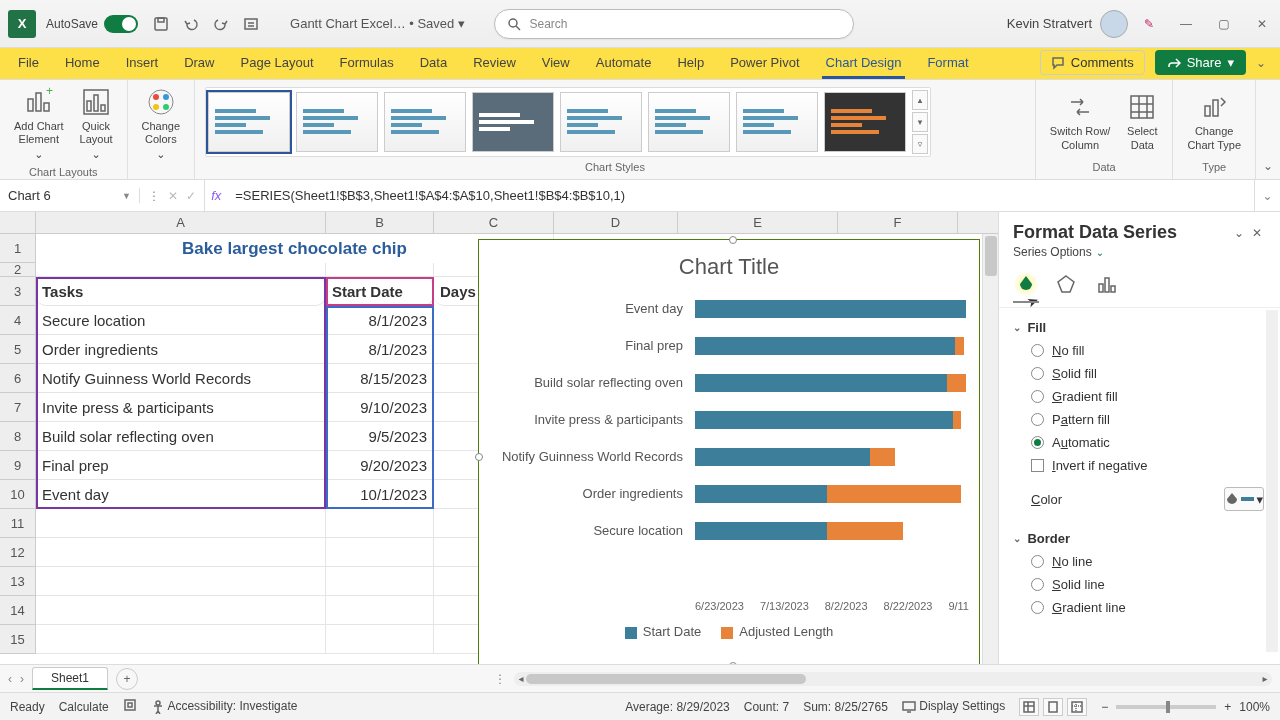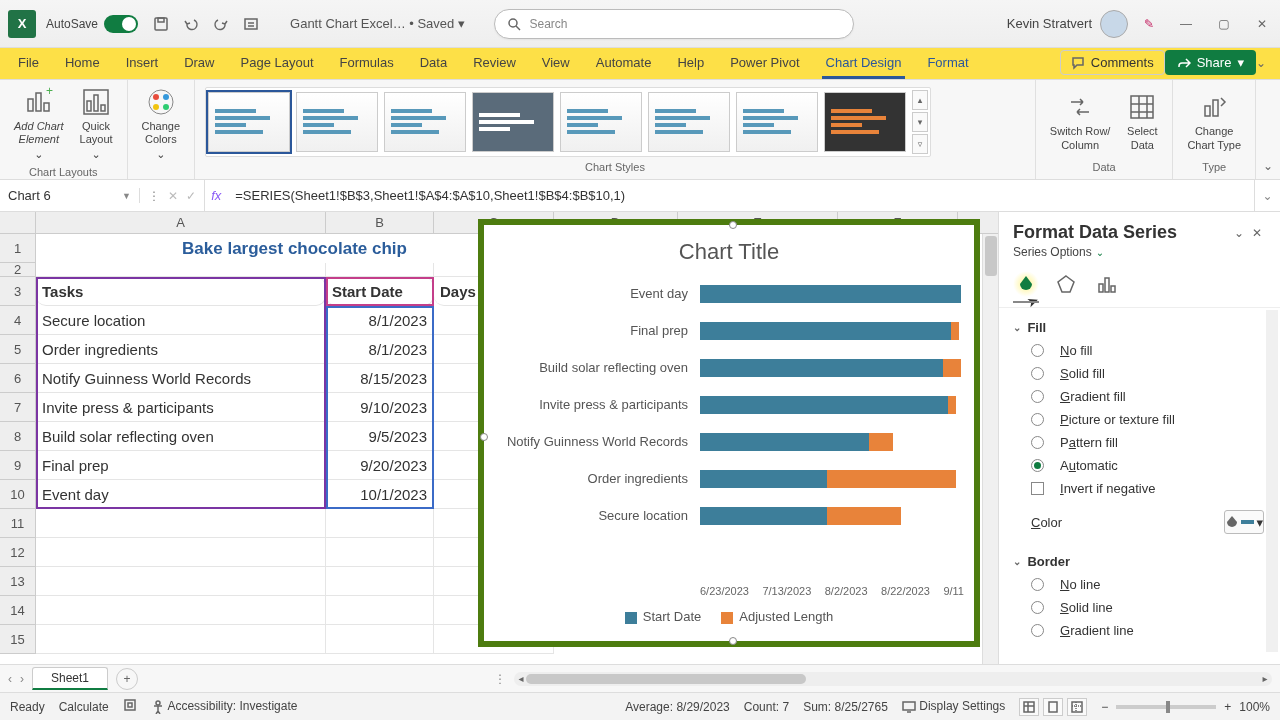--- a/index.html
+++ b/index.html
@@ -19,21 +19,21 @@
 .user { display:flex; align-items:center; gap:8px; margin-right:12px; font-size:13px; color:#444;}
 .avatar { width:28px; height:28px; border-radius:50%; background:#c8d8e8; border:1px solid #aaa; }
 .winctrl { display:flex; gap:18px; color:#666; margin-left:10px;}
 .winctrl span { width:20px; text-align:center; cursor:default; }
 
 
 .ribtabs { height: 32px; display:flex; align-items:flex-end; padding:0 14px; gap:18px; background:#fde047; border-bottom:1px solid #ddd;}
 .ribtabs .tab { font-size:13px; color:#444; padding:6px 4px; border-bottom:3px solid transparent; cursor:default;}
 .ribtabs .tab.context { color:#2b579a; }
 .ribtabs .tab.active { border-bottom-color:#2b579a; color:#2b579a; }
-.rib-right { margin-left:auto; display:flex; align-items:center; padding-bottom:4px;padding-left:29px;}
+.rib-right { margin-left:auto; display:flex; gap:10px; align-items:center; padding-bottom:4px;padding-left:29px;}
 .comments-btn { border:1px solid #ccc; border-radius:4px; padding:4px 10px; font-size:13px; display:flex; align-items:center; gap:6px;}
 .share-btn { background:#107c41; color:#fff; border-radius:4px; padding:5px 12px; font-size:13px; display:flex; align-items:center; gap:6px; }
 
 
 .ribbon { height: 100px; background:#f7f7f7; border-bottom:1px solid #ddd; display:flex; }
 .rgroup { border-right:1px solid #e0e0e0; padding:4px 10px; display:flex; flex-direction:column; align-items:center; justify-content:space-between;}
 .rgroup .label { font-size:11px; color:#666; padding:2px 0;}
 .rgroup .body { flex:1; display:flex; align-items:center; gap:8px;}
 .bigbtn { display:flex; flex-direction:column; align-items:center; gap:2px; font-size:11px; color:#444; text-align:center; line-height:1.2; padding:2px 4px; cursor:default;}
 .bigbtn .ico { width:32px; height:32px; display:flex; align-items:center; justify-content:center; }
@@ -69,21 +69,21 @@
 .cells { margin-left:36px; }
 .row { display:flex; height:29px; }
 .cell { border-right:1px solid #e5e5e5; border-bottom:1px solid #e5e5e5; padding:0 6px; font-size:15px; display:flex; align-items:center; overflow:hidden; white-space:nowrap;}
 .row1 .cell { font-size:17px; color:#2b5d9b; font-weight:600; border-bottom:none;}
 .row2 { height:14px;} .row2 .cell{border-bottom:1px solid #e5e5e5;}
 .hdr { font-weight:700;border-radius:10px; }
 .num { justify-content:flex-end; }
 .sel-border { position:absolute; border:2px solid #7b35a3; pointer-events:none;}
 
 
-.chart { position:absolute; left:478px; top:7px; width:502px; height:428px; background:#fff; border:6px solid #4d7c0f; }
+.chart { position:absolute; left:478px; top:27px; width:502px; height:428px; background:#fff; border:1px solid #4d7c0f; }
 .chart-title { text-align:center; font-size:22px; color:#555; padding:14px 0 6px;}
 .chart-body { position:relative; height:310px; padding:4px 10px 0 10px;}
 .bar-row { display:flex; align-items:center; height:37px; gap:6px;}
 .bar-lbl { width:200px; text-align:right; font-size:13px; color:#555; padding-right:6px;}
 .bar-track { flex:1; height:18px; position:relative;}
 .bar-a { position:absolute; left:0; top:0; height:18px; background:#3d7e9a;}
 .bar-b { position:absolute; top:0; height:18px; background:#e8833a;}
 .chart-xaxis { display:flex; padding:4px 10px 0 216px; font-size:11px; color:#666; justify-content:space-between;}
 .chart-legend { display:flex; gap:20px; justify-content:center; padding:12px 0; font-size:13px; color:#555;}
 .leg-swatch { width:12px; height:12px; display:inline-block; margin-right:6px; vertical-align:middle;}
@@ -102,21 +102,21 @@
 .sp-tabs { display:flex; gap:14px; padding:4px 14px 10px; border-bottom:1px solid #eee; align-items:end;}
 .sp-tab { width:26px; height:26px; display:flex; align-items:center; justify-content:center; cursor:default; position:relative;}
 .sp-tab.active::after{content:"";position:absolute;bottom:-6px;left:0;right:0;height:2px;background:#888;}
 .sp-tab.highlight { background: radial-gradient(circle,#fff59d 10%,transparent 70%); }
 .cursor-ptr { position:absolute; left:14px; top:22px; font-size:14px; transform:rotate(-20deg); }
 .sp-body { padding:8px 14px; flex:1; overflow:auto; position:relative;}
 .sp-scroll { position:absolute; right:2px; top:2px; width:12px; height:96%; background:#f0f0f0;}
 .sp-section { margin-bottom:10px;}
 .sp-section .head { display:flex; align-items:center; gap:6px; font-weight:700; font-size:13px; padding:4px 0; cursor:default;}
 .sp-section .head .chev { font-size:10px; color:#666;}
-.radio-row, .check-row { display:flex; align-items:center; gap:16px; padding:4px 2px 4px 18px; font-size:13px; cursor:default;}
+.radio-row, .check-row { display:flex; align-items:center; gap:8px; padding:4px 2px 4px 18px; font-size:13px; cursor:default;}
 .radio { width:13px; height:13px; border:1px solid #888; border-radius:50%; display:inline-flex; align-items:center; justify-content:center;}
 .radio.on::after{content:"";width:7px;height:7px;background:#107c41;border-radius:50%;}
 .checkbox { width:13px;height:13px;border:1px solid #888;}
 .accel { text-decoration: underline; }
 .color-row { display:flex; align-items:center; justify-content:space-between; padding:10px 2px 6px 18px; font-size:13px;}
 .color-btn { width:40px; height:24px; border:1px solid #bbb; border-radius:3px; display:flex; align-items:center; justify-content:center; gap:2px; background:#fafafa;}
 .color-swatch{width:14px;height:4px;background:#3d7e9a;}
 
 
 .tabbar { height:28px; border-top:1px solid #ddd; display:flex; align-items:center; background:#f7f7f7; padding:0 8px; gap:8px;}
@@ -228,21 +228,21 @@
     <div class="body">
       <div class="bigbtn">
         <span class="ico">
             <svg width="30" height="30" class="svg-ico">
               <rect x="4" y="12" width="5" height="12"></rect>
               <rect x="12" y="6" width="5" height="18"></rect>
               <rect x="20" y="16" width="5" height="8"></rect>
               <text x="22" y="8" font-size="12" fill="#4caf50" stroke="none">+</text>
             </svg>
           </span>
-        <span style="white-space:pre-line;font-style:italic;">Add Chart
+        <span style="white-space:pre-line;">Add Chart
 Element</span> ⌄
       </div>
       <div class="bigbtn">
         <span class="ico">
             <svg width="30" height="30" class="svg-ico">
               <rect x="3" y="3" width="24" height="24"></rect>
               <rect x="6" y="14" width="4" height="10"></rect>
               <rect x="13" y="8" width="4" height="16"></rect>
               <rect x="20" y="18" width="4" height="6"></rect>
             </svg>
@@ -610,24 +610,20 @@
             <span class="radio"></span>
             <span><span class="accel">N</span>o fill</span>
           </div>
         <div class="radio-row">
             <span class="radio"></span>
             <span><span class="accel">S</span>olid fill</span>
           </div>
         <div class="radio-row">
             <span class="radio"></span>
             <span><span class="accel">G</span>radient fill</span>
-          </div>
-        <div class="radio-row">
-            <span class="radio"></span>
-            <span><span class="accel">P</span>icture or texture fill</span>
           </div>
         <div class="radio-row">
             <span class="radio"></span>
             <span>P<span class="accel">a</span>ttern fill</span>
           </div>
         <div class="radio-row">
             <span class="radio on"></span>
             <span>A<span class="accel">u</span>tomatic</span>
           </div>
         <div class="check-row">

